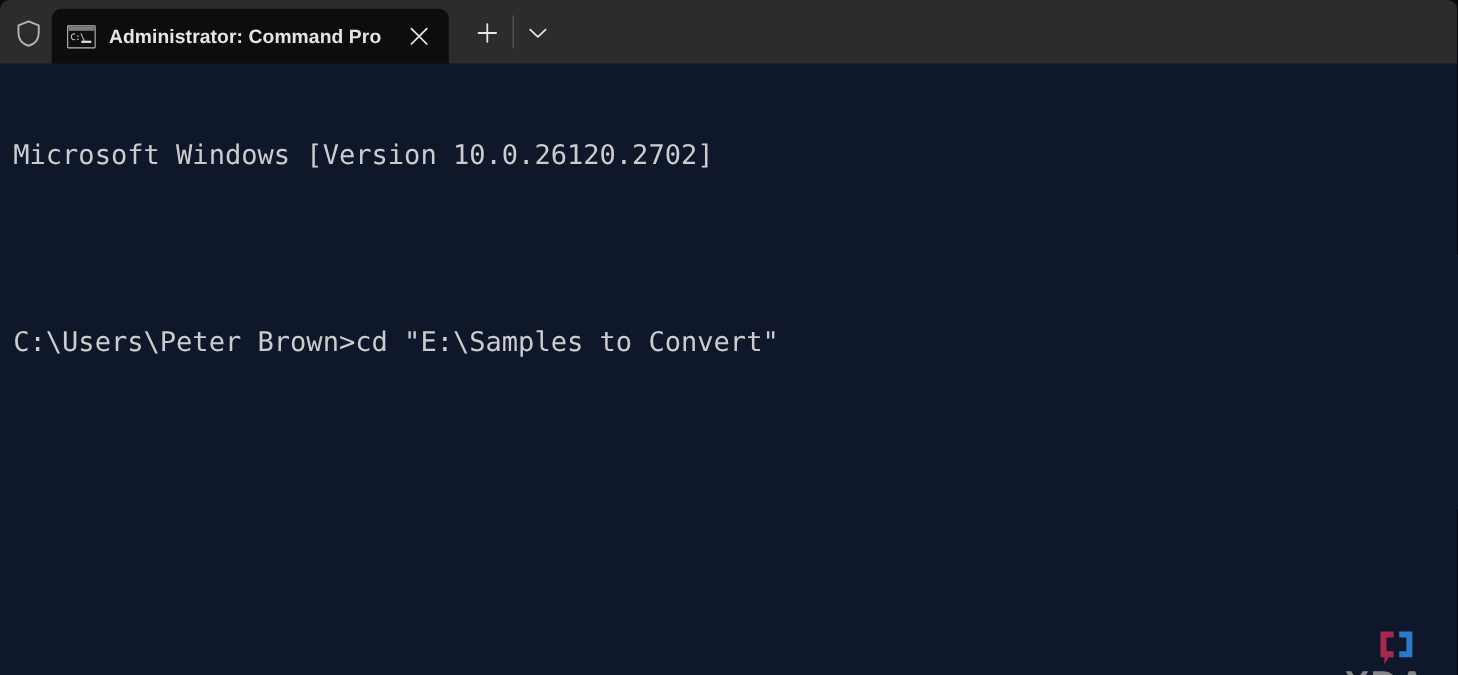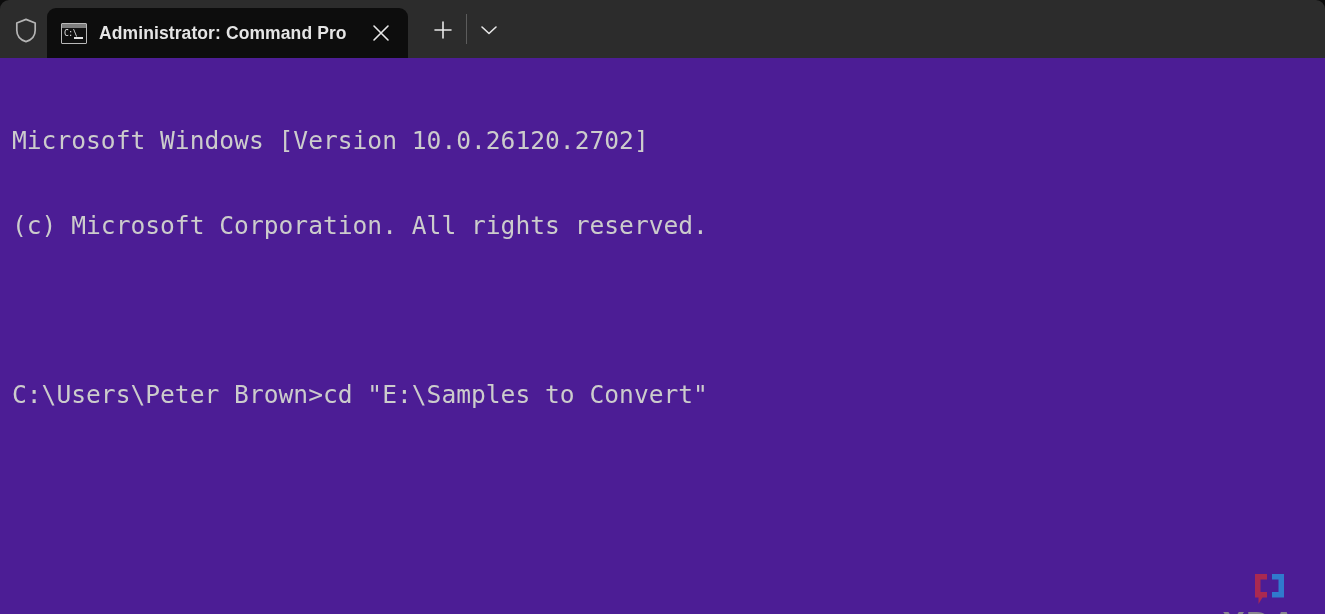--- a/index.html
+++ b/index.html
@@ -156,21 +156,21 @@
     border-radius: 4px;
   }
 
   
   .terminal {
     position: absolute;
     top: 58px;
     left: 0;
     width: 1325px;
     height: 556px;
-    background: #4c1d95;
+    background: #0f172a;
     overflow: hidden;
   }
 
   .console {
     position: absolute;
     left: 12px;
     top: 13px;
     right: 0;
     font-family: "DejaVu Sans Mono", monospace;
     font-size: 24.6px;
@@ -254,21 +254,20 @@
           <path d="M2 3 L9 9.5 L16 3" stroke="#e8e8e8" stroke-width="1.6" fill="none" stroke-linecap="round" stroke-linejoin="round"></path>
         </svg>
       </div>
 
     </div>
   </div>
 
   <div class="terminal">
     <div class="console">
       <div class="line">Microsoft Windows [Version 10.0.26120.2702]</div>
-      <div class="line">(c) Microsoft Corporation. All rights reserved.</div>
       <div class="line blank"></div>
       <div class="line">C:\Users\Peter Brown&gt;cd "E:\Samples to Convert"</div>
       <div class="line blank"></div>
       
       
       
       
       
       
     </div>

